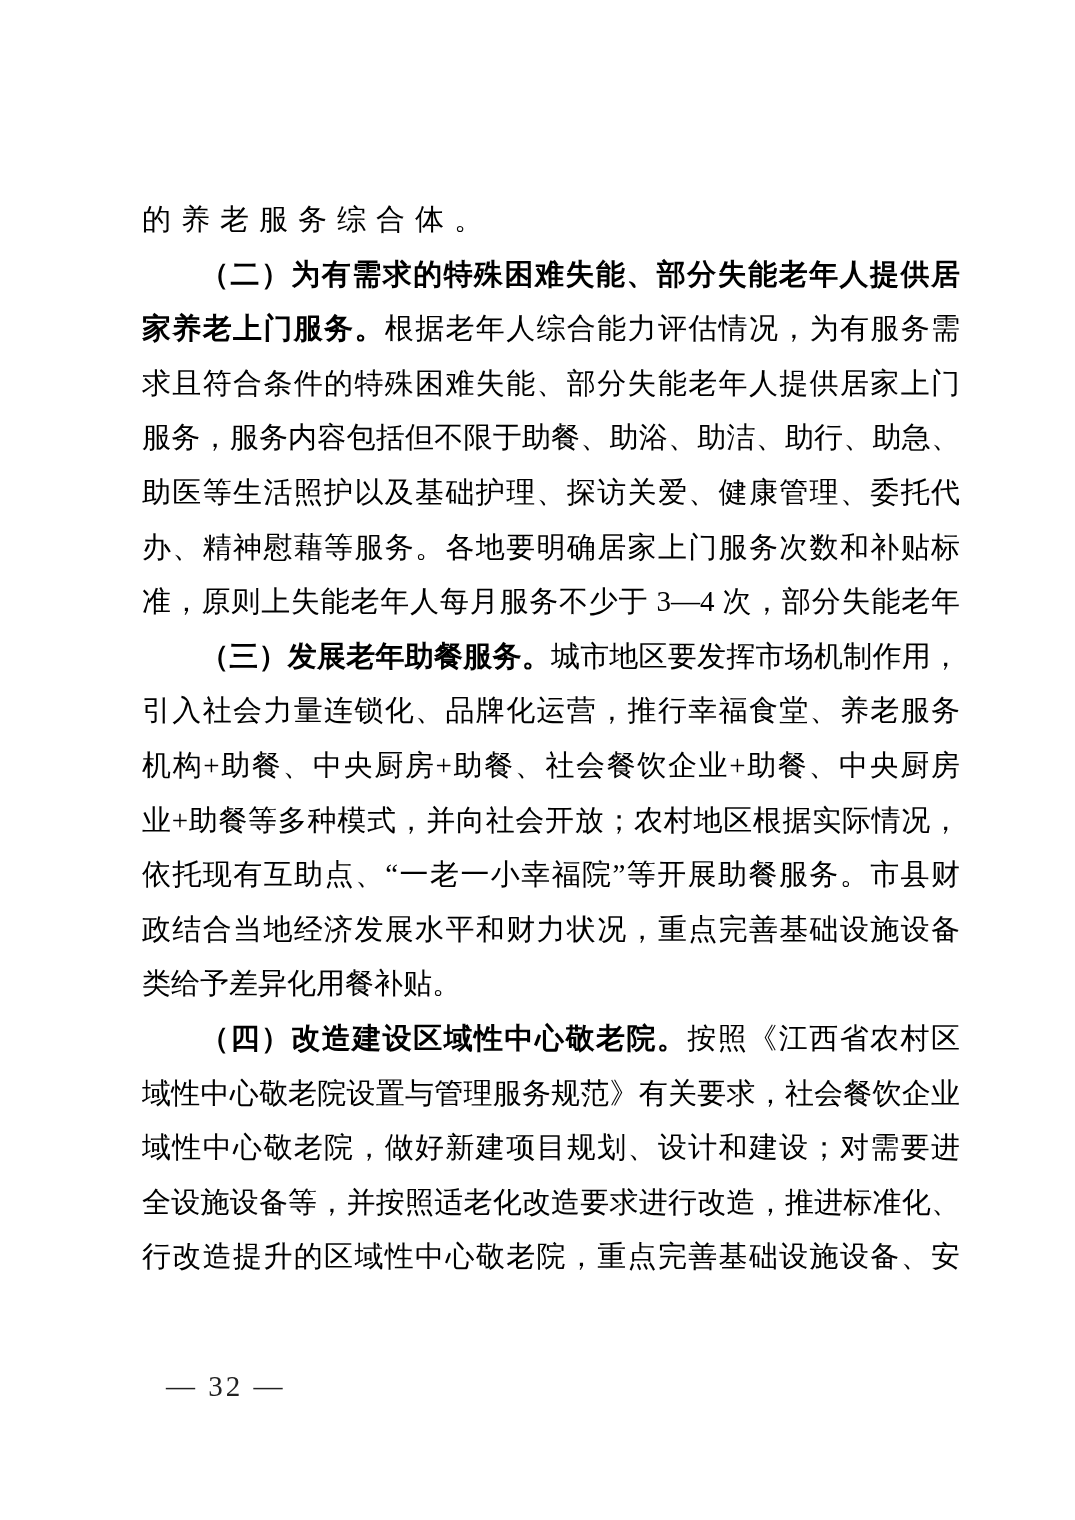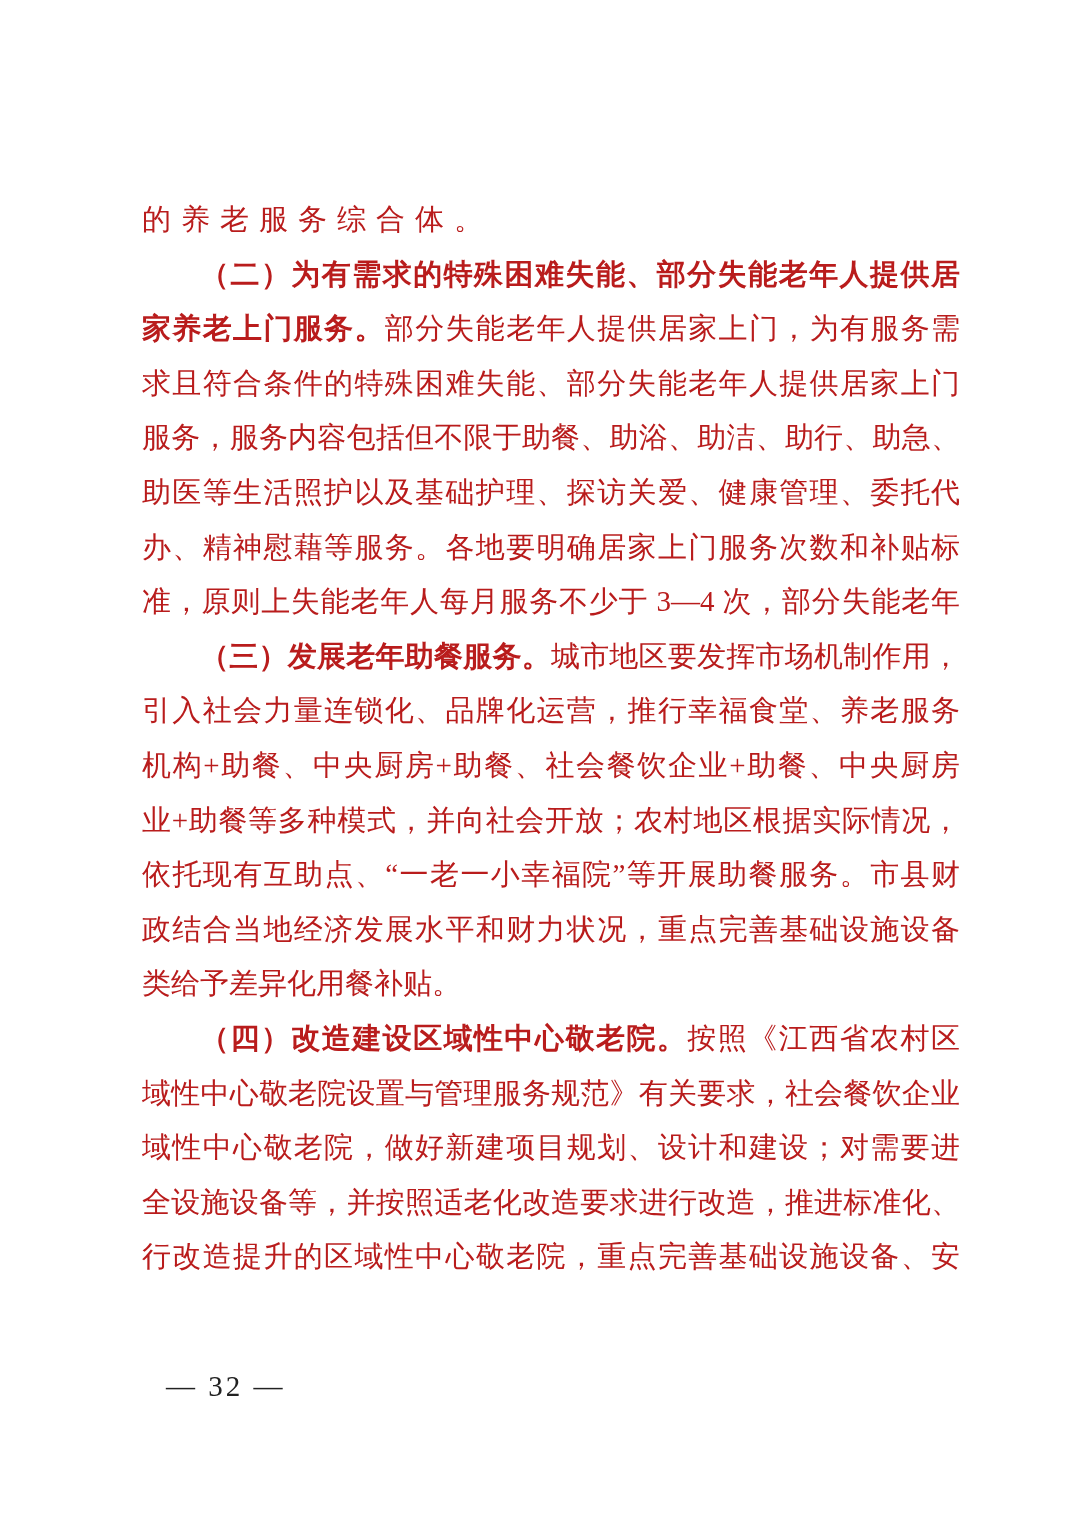--- a/index.html
+++ b/index.html
@@ -17,21 +17,21 @@
   .page {
     position: absolute;
     inset: 0;
     background: #ffffff;
   }
   .doc-body {
     position: absolute;
     left: 142px;
     top: 192px;
     width: 818px;
-    color: #b91c1c;
+    color: #000000;
   }
   .line {
     font-size: 29px;
     line-height: 54.6px;
     height: 54.6px;
     text-align: justify;
     text-align-last: left;
     overflow: visible;
   }
   .line.justify {
@@ -64,21 +64,21 @@
     margin-left: 24px;
   }
 </style>
 </head>
 <body>
 
 <div class="page">
   <main class="doc-body">
       <div class="line end wide"><span class="seg">的养老服务综合体。</span></div>
       <div class="line indent justify"><span class="seg bold">（二）为有需求的特殊困难失能、部分失能老年人提供居</span></div>
-      <div class="line justify"><span class="seg bold">家养老上门服务。</span><span class="seg">部分失能老年人提供居家上门，为有服务需</span></div>
+      <div class="line justify"><span class="seg bold">家养老上门服务。</span><span class="seg">根据老年人综合能力评估情况，为有服务需</span></div>
       <div class="line justify"><span class="seg">求且符合条件的特殊困难失能、部分失能老年人提供居家上门</span></div>
       <div class="line justify"><span class="seg">服务，服务内容包括但不限于助餐、助浴、助洁、助行、助急、</span></div>
       <div class="line justify"><span class="seg">助医等生活照护以及基础护理、探访关爱、健康管理、委托代</span></div>
       <div class="line justify"><span class="seg">办、精神慰藉等服务。各地要明确居家上门服务次数和补贴标</span></div>
       <div class="line justify"><span class="seg">准，原则上失能老年人每月服务不少于 3—4 次，部分失能老年</span></div>
       <div class="line indent justify"><span class="seg bold">（三）发展老年助餐服务。</span><span class="seg">城市地区要发挥市场机制作用，</span></div>
       <div class="line justify"><span class="seg">引入社会力量连锁化、品牌化运营，推行幸福食堂、养老服务</span></div>
       <div class="line justify"><span class="seg">机构+助餐、中央厨房+助餐、社会餐饮企业+助餐、中央厨房</span></div>
       <div class="line justify"><span class="seg">业+助餐等多种模式，并向社会开放；农村地区根据实际情况，</span></div>
       <div class="line justify"><span class="seg">依托现有互助点、“一老一小幸福院”等开展助餐服务。市县财</span></div>

